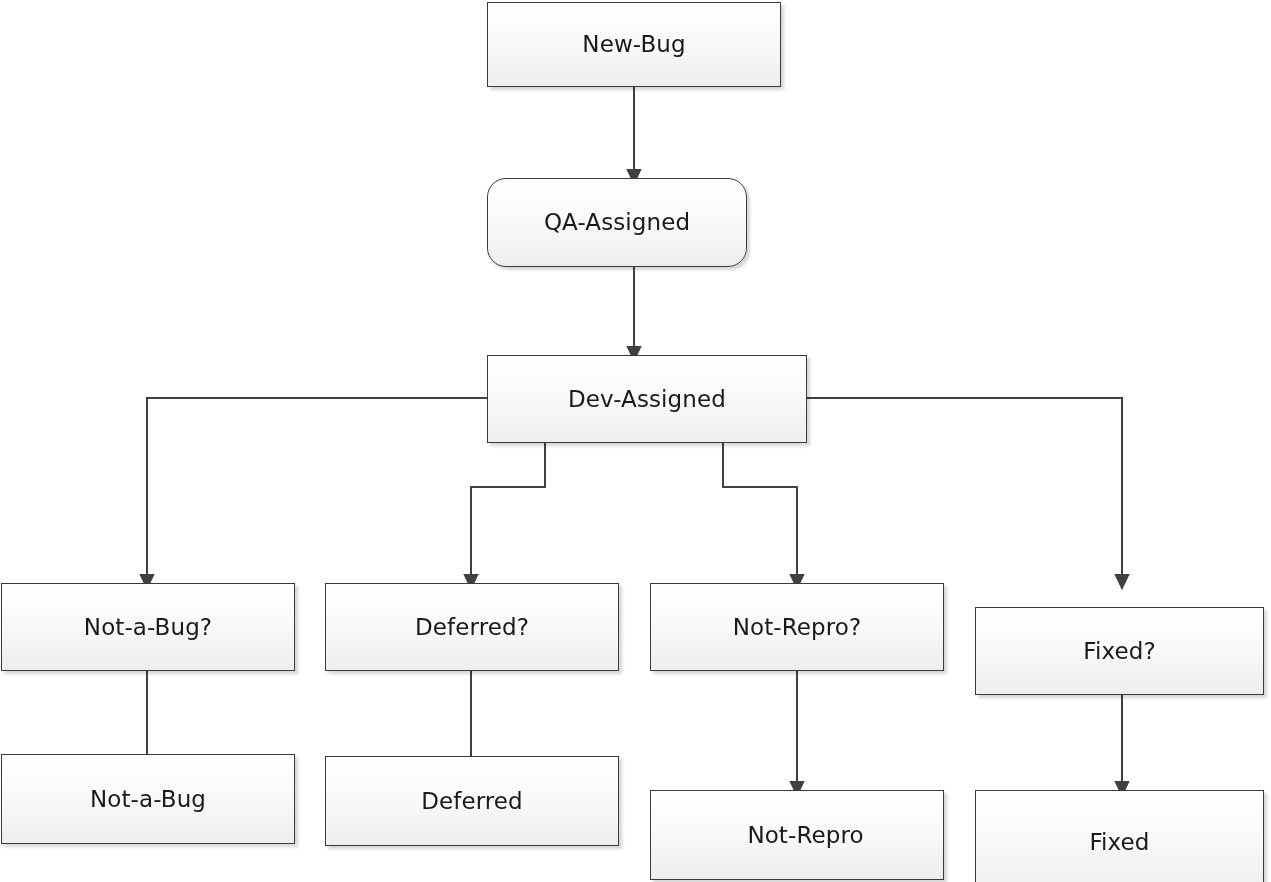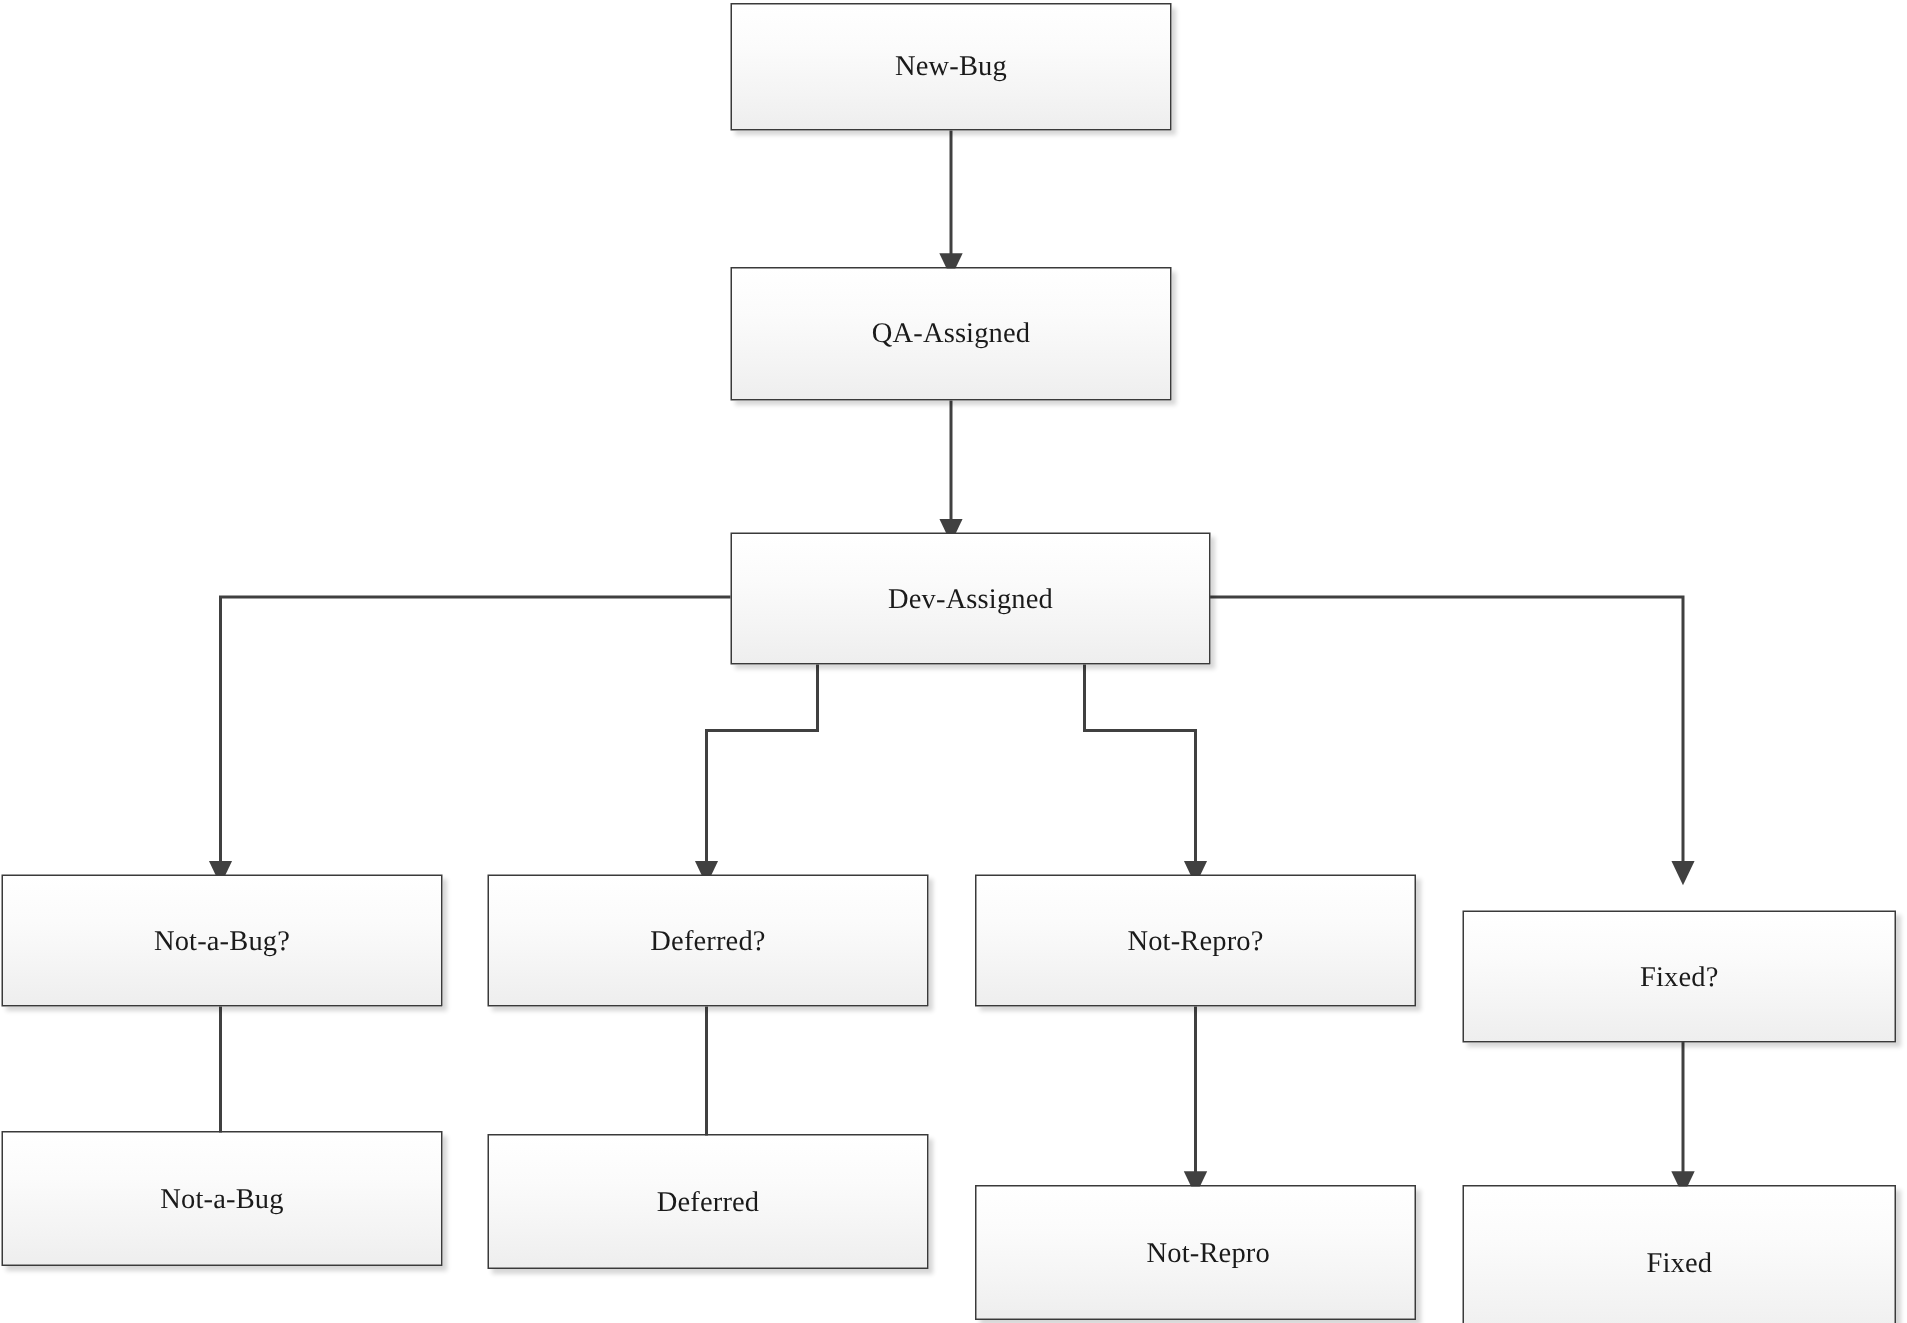--- a/index.html
+++ b/index.html
@@ -30,27 +30,26 @@
     position: absolute;
     box-sizing: border-box;
     border: 1.6px solid #3a3a3a;
     background: linear-gradient(to bottom, #ffffff 0%, #fbfbfb 35%, #f4f4f4 72%, #eeeeee 100%);
     box-shadow: 3px 3px 3px rgba(0,0,0,0.16);
     display: flex;
     align-items: center;
     justify-content: center;
   }
   .node-label {
-    font-size: 19px;
+    font-size: 23px;
     color: #1a1a1a;
     font-weight: 400;
     letter-spacing: 0.1px;
     line-height: 1;
     white-space: nowrap;
-    font-family: Liberation Serif, serif;
   }
 </style>
 </head>
 <body>
 
 <div id="diagram-root">
 
   <svg class="flow-canvas" viewBox="0 0 1271 882" xmlns="http://www.w3.org/2000/svg">
     <defs>
       <marker id="arrowhead" markerWidth="9" markerHeight="9" refX="0.6" refY="4.5" orient="auto" markerUnits="strokeWidth">
@@ -68,21 +67,21 @@
         <polyline points="471,671 471,782" marker-end="url(#arrowhead)" stroke="#404040"></polyline>
         <polyline points="797,671 797,782" marker-end="url(#arrowhead)" stroke="#404040"></polyline>
         <polyline points="1122,671 1122,782" marker-end="url(#arrowhead)" stroke="#404040"></polyline>
       </g>
   </svg>
 
   <div id="node-layer">
       <div class="node-box" style="left: 487px; top: 2px; width: 294px; height: 85px;">
         <span class="node-label">New-Bug</span>
       </div>
-      <div class="node-box" style="left: 487px; top: 178px; width: 294px; height: 89px;">
+      <div class="node-box" style="left: 487px; top: 178px; width: 260px; height: 89px; border-radius: 19px;">
         <span class="node-label">QA-Assigned</span>
       </div>
       <div class="node-box" style="left: 487px; top: 355px; width: 320px; height: 88px;">
         <span class="node-label">Dev-Assigned</span>
       </div>
       <div class="node-box" style="left: 1px; top: 583px; width: 294px; height: 88px;">
         <span class="node-label">Not-a-Bug?</span>
       </div>
       <div class="node-box" style="left: 325px; top: 583px; width: 294px; height: 88px;">
         <span class="node-label">Deferred?</span>

